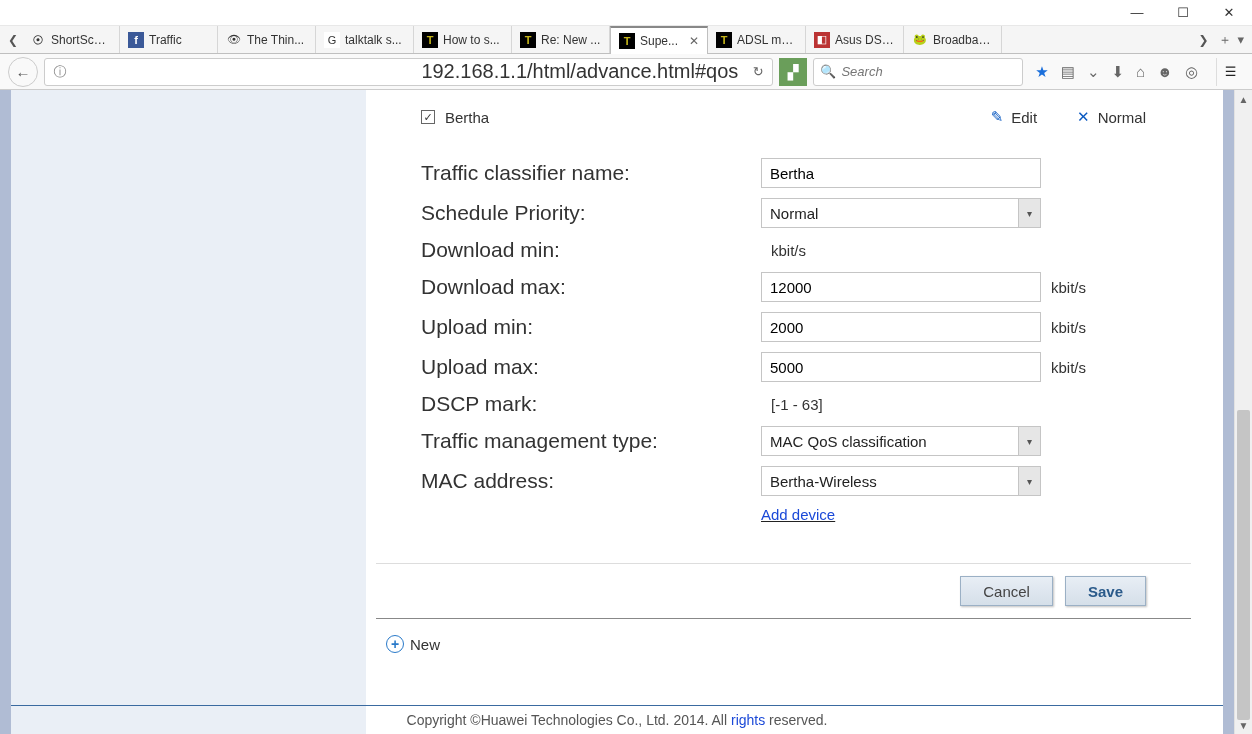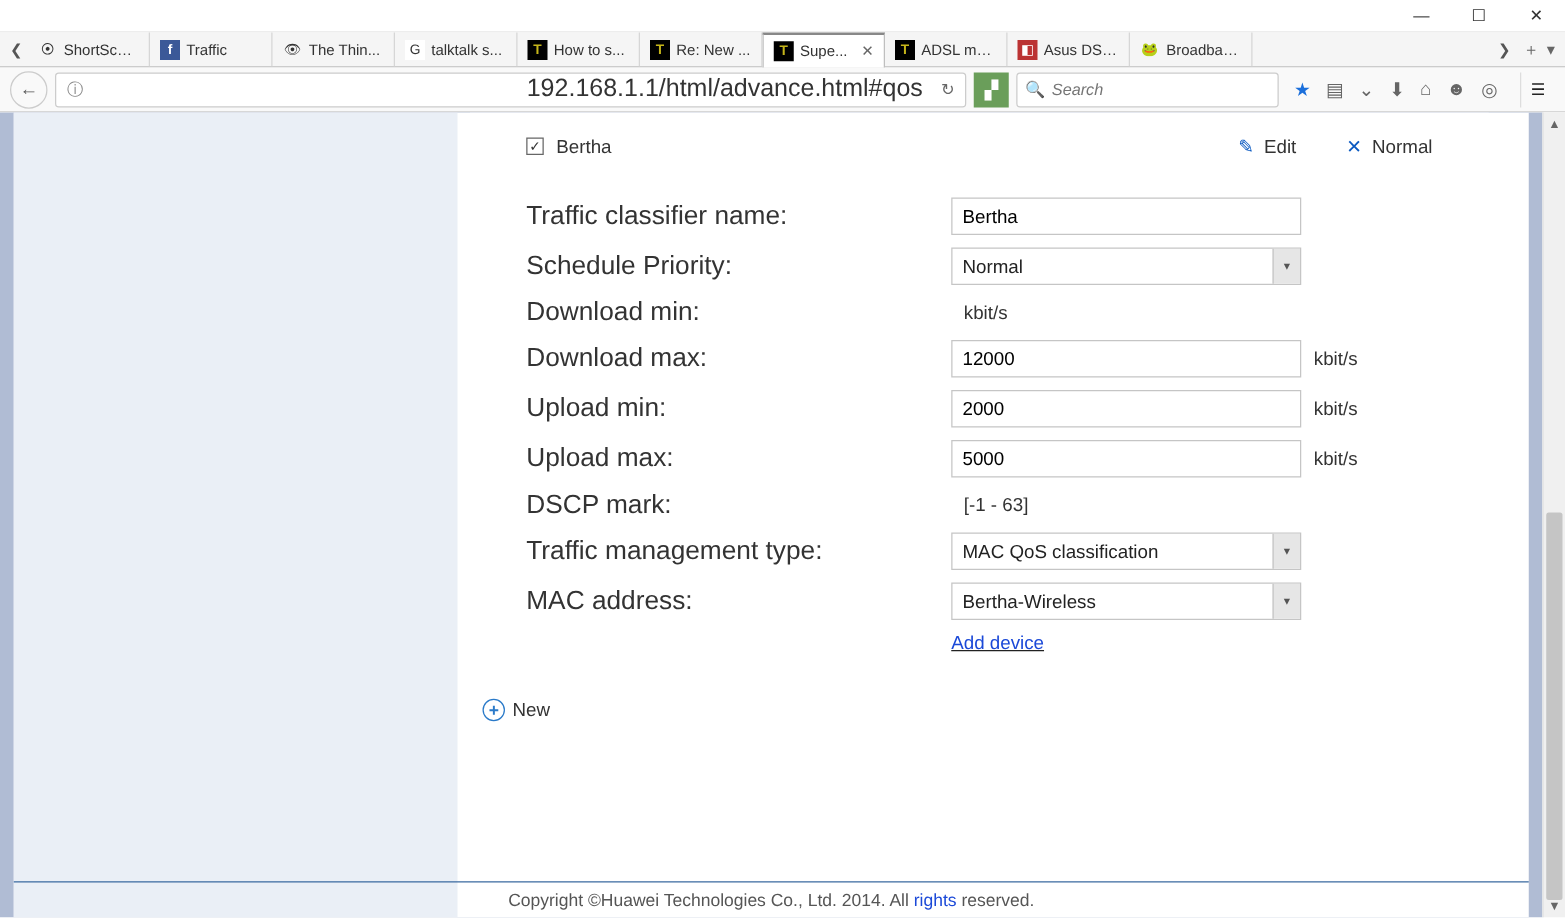--- a/index.html
+++ b/index.html
@@ -249,20 +249,24 @@
               <span>Bertha-Wireless</span>
               <span class="select-arrow">▾</span>
             </div>
           </div>
 
           <div class="add-device">
             <a>Add device</a>
           </div>
         </div>
 
+        <div class="form-footer">
+          <button class="btn">Cancel</button>
+          <button class="btn primary">Save</button>
+        </div>
 
         <div class="new-row">
           <span class="new-btn">
             <span class="plus-circle">+</span>
             <span>New</span>
           </span>
         </div>
 
       </div>
 

